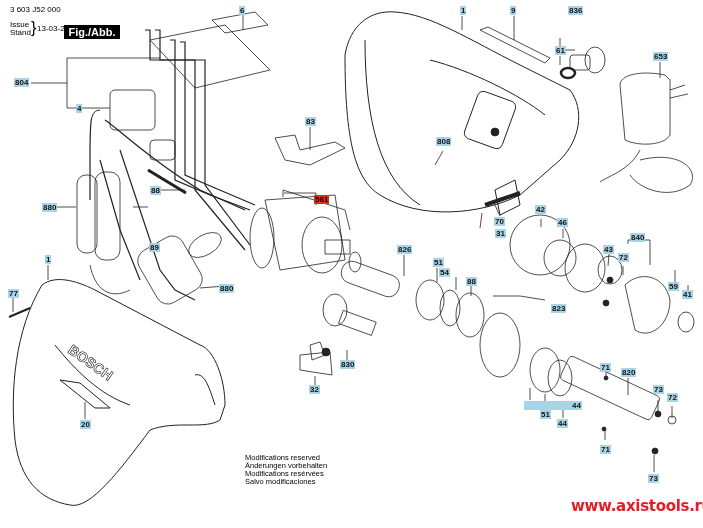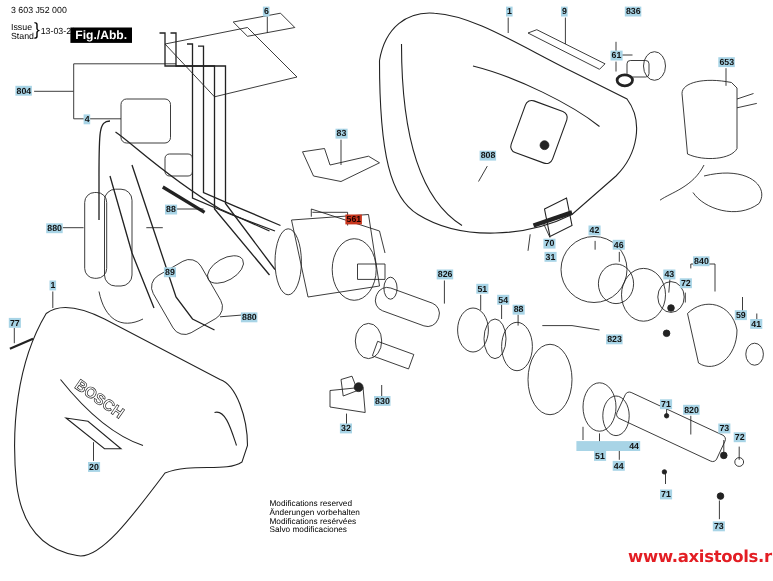--- a/index.html
+++ b/index.html
@@ -199,21 +199,21 @@
 <span class="lbl" style="left:475px;top:229px;margin-left:20px;">31</span>
 <span class="lbl" style="left:535px;top:205px;">42</span>
 <span class="lbl" style="left:557px;top:218px;">46</span>
 <span class="lbl" style="left:630px;top:233px;">840</span>
 <span class="lbl" style="left:603px;top:245px;">43</span>
 <span class="lbl" style="left:618px;top:253px;">72</span>
 <span class="lbl" style="left:668px;top:282px;">59</span>
 <span class="lbl" style="left:682px;top:290px;">41</span>
 <span class="lbl" style="left:397px;top:245px;">826</span>
 <span class="lbl" style="left:433px;top:258px;">51</span>
-<span class="lbl" style="left:452px;top:268px;">54</span>
+<span class="lbl" style="left:439px;top:268px;">54</span>
 <span class="lbl" style="left:466px;top:277px;">88</span>
 <span class="lbl" style="left:541px;top:304px;margin-left:10px;">823</span>
 <span class="lbl" style="left:340px;top:360px;">830</span>
 <span class="lbl" style="left:309px;top:385px;">32</span>
 <span class="lbl" style="left:600px;top:363px;">71</span>
 <span class="lbl" style="left:621px;top:368px;">820</span>
 <span class="lbl" style="left:653px;top:385px;">73</span>
 <span class="lbl" style="left:667px;top:393px;">72</span>
 <span class="lbl" style="left:524px;top:401px;padding-left:48px;">44</span>
 <span class="lbl" style="left:540px;top:410px;">51</span>

